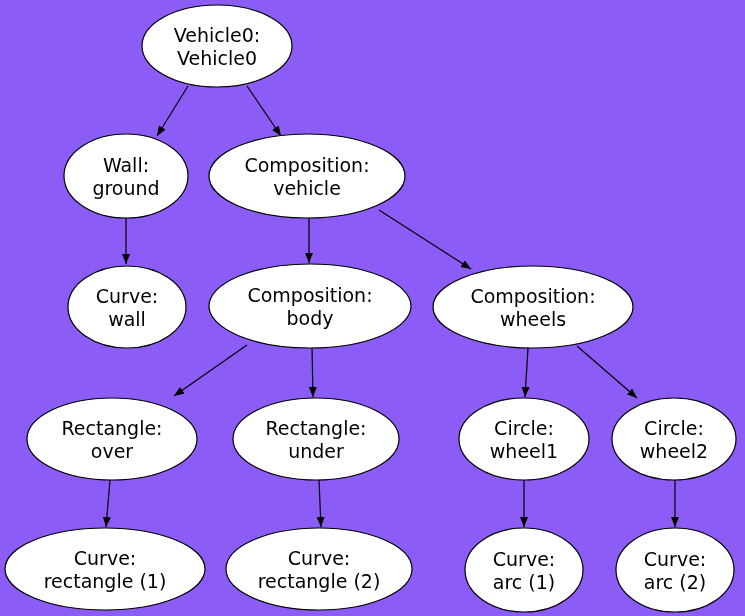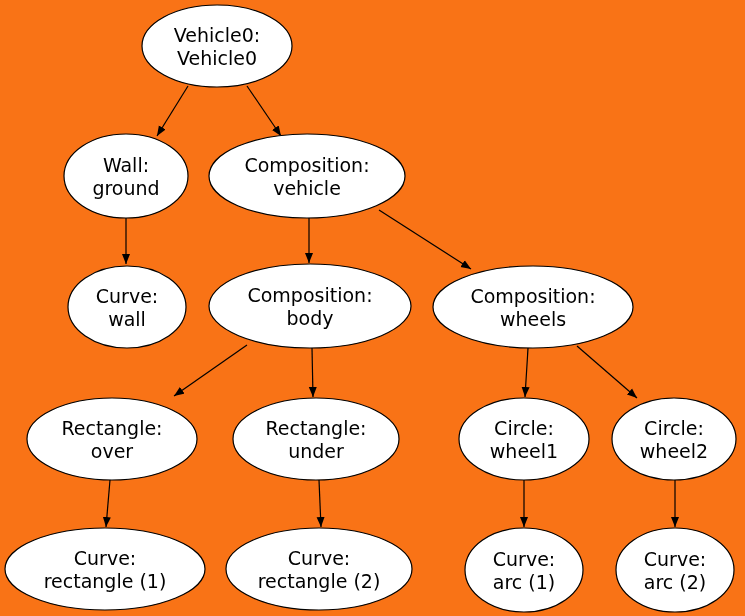--- a/index.html
+++ b/index.html
@@ -3,21 +3,21 @@
 <meta charset="utf-8">
 <style>
   html, body {
     margin: 0;
     padding: 0;
     background: #ffffff;
   }
   .page {
     width: 745px;
     height: 616px;
-    background: #f97316;
+    background: #8b5cf6;
     position: relative;
     overflow: hidden;
   }
   svg { display: block; }
   .node-ellipse {
     fill: #ffffff;
     stroke: #000000;
     stroke-width: 1.2;
   }
   .node-text {

